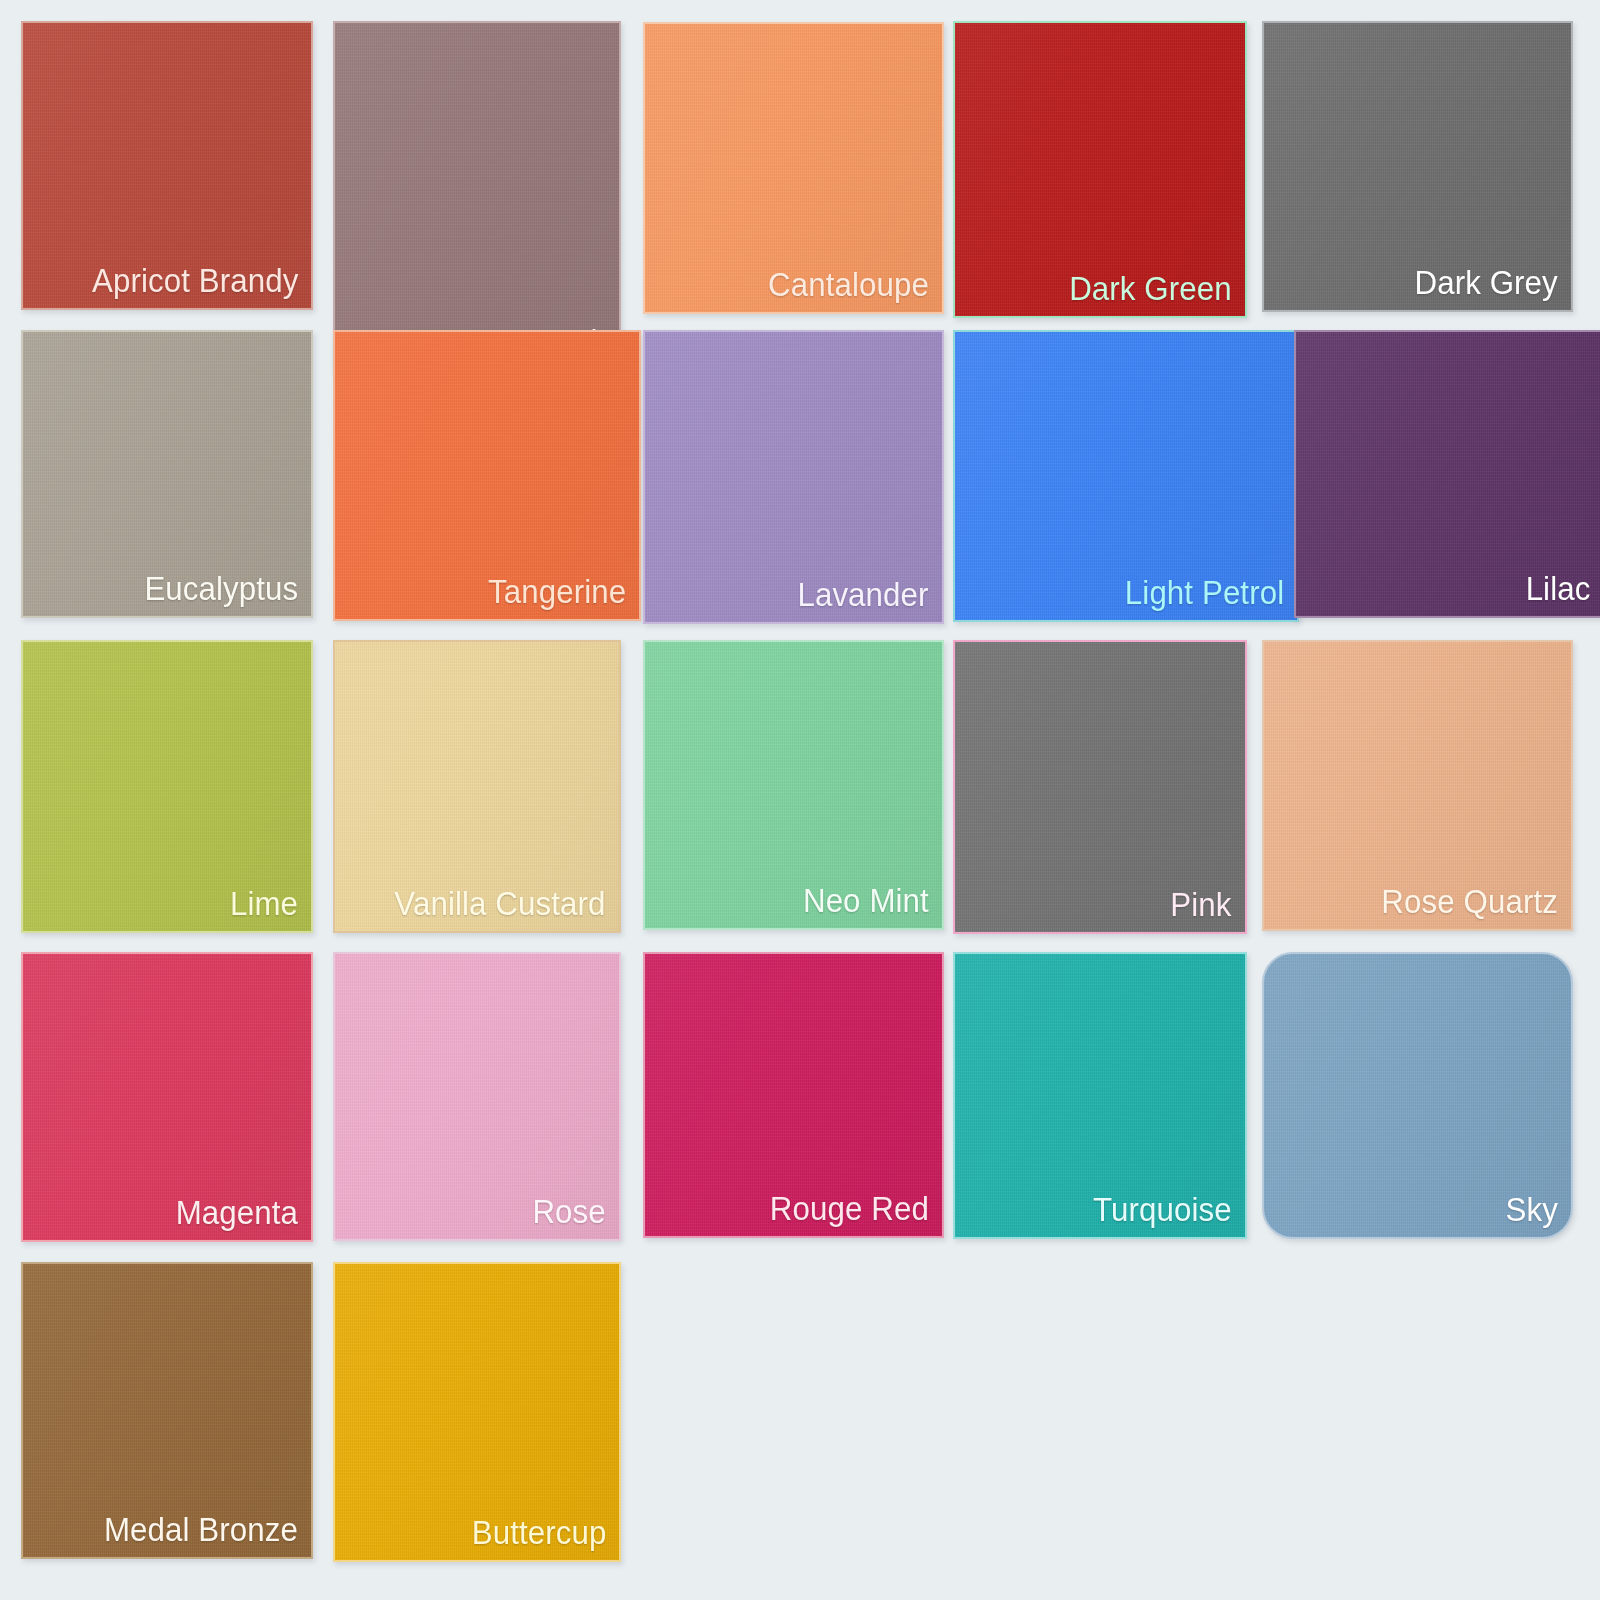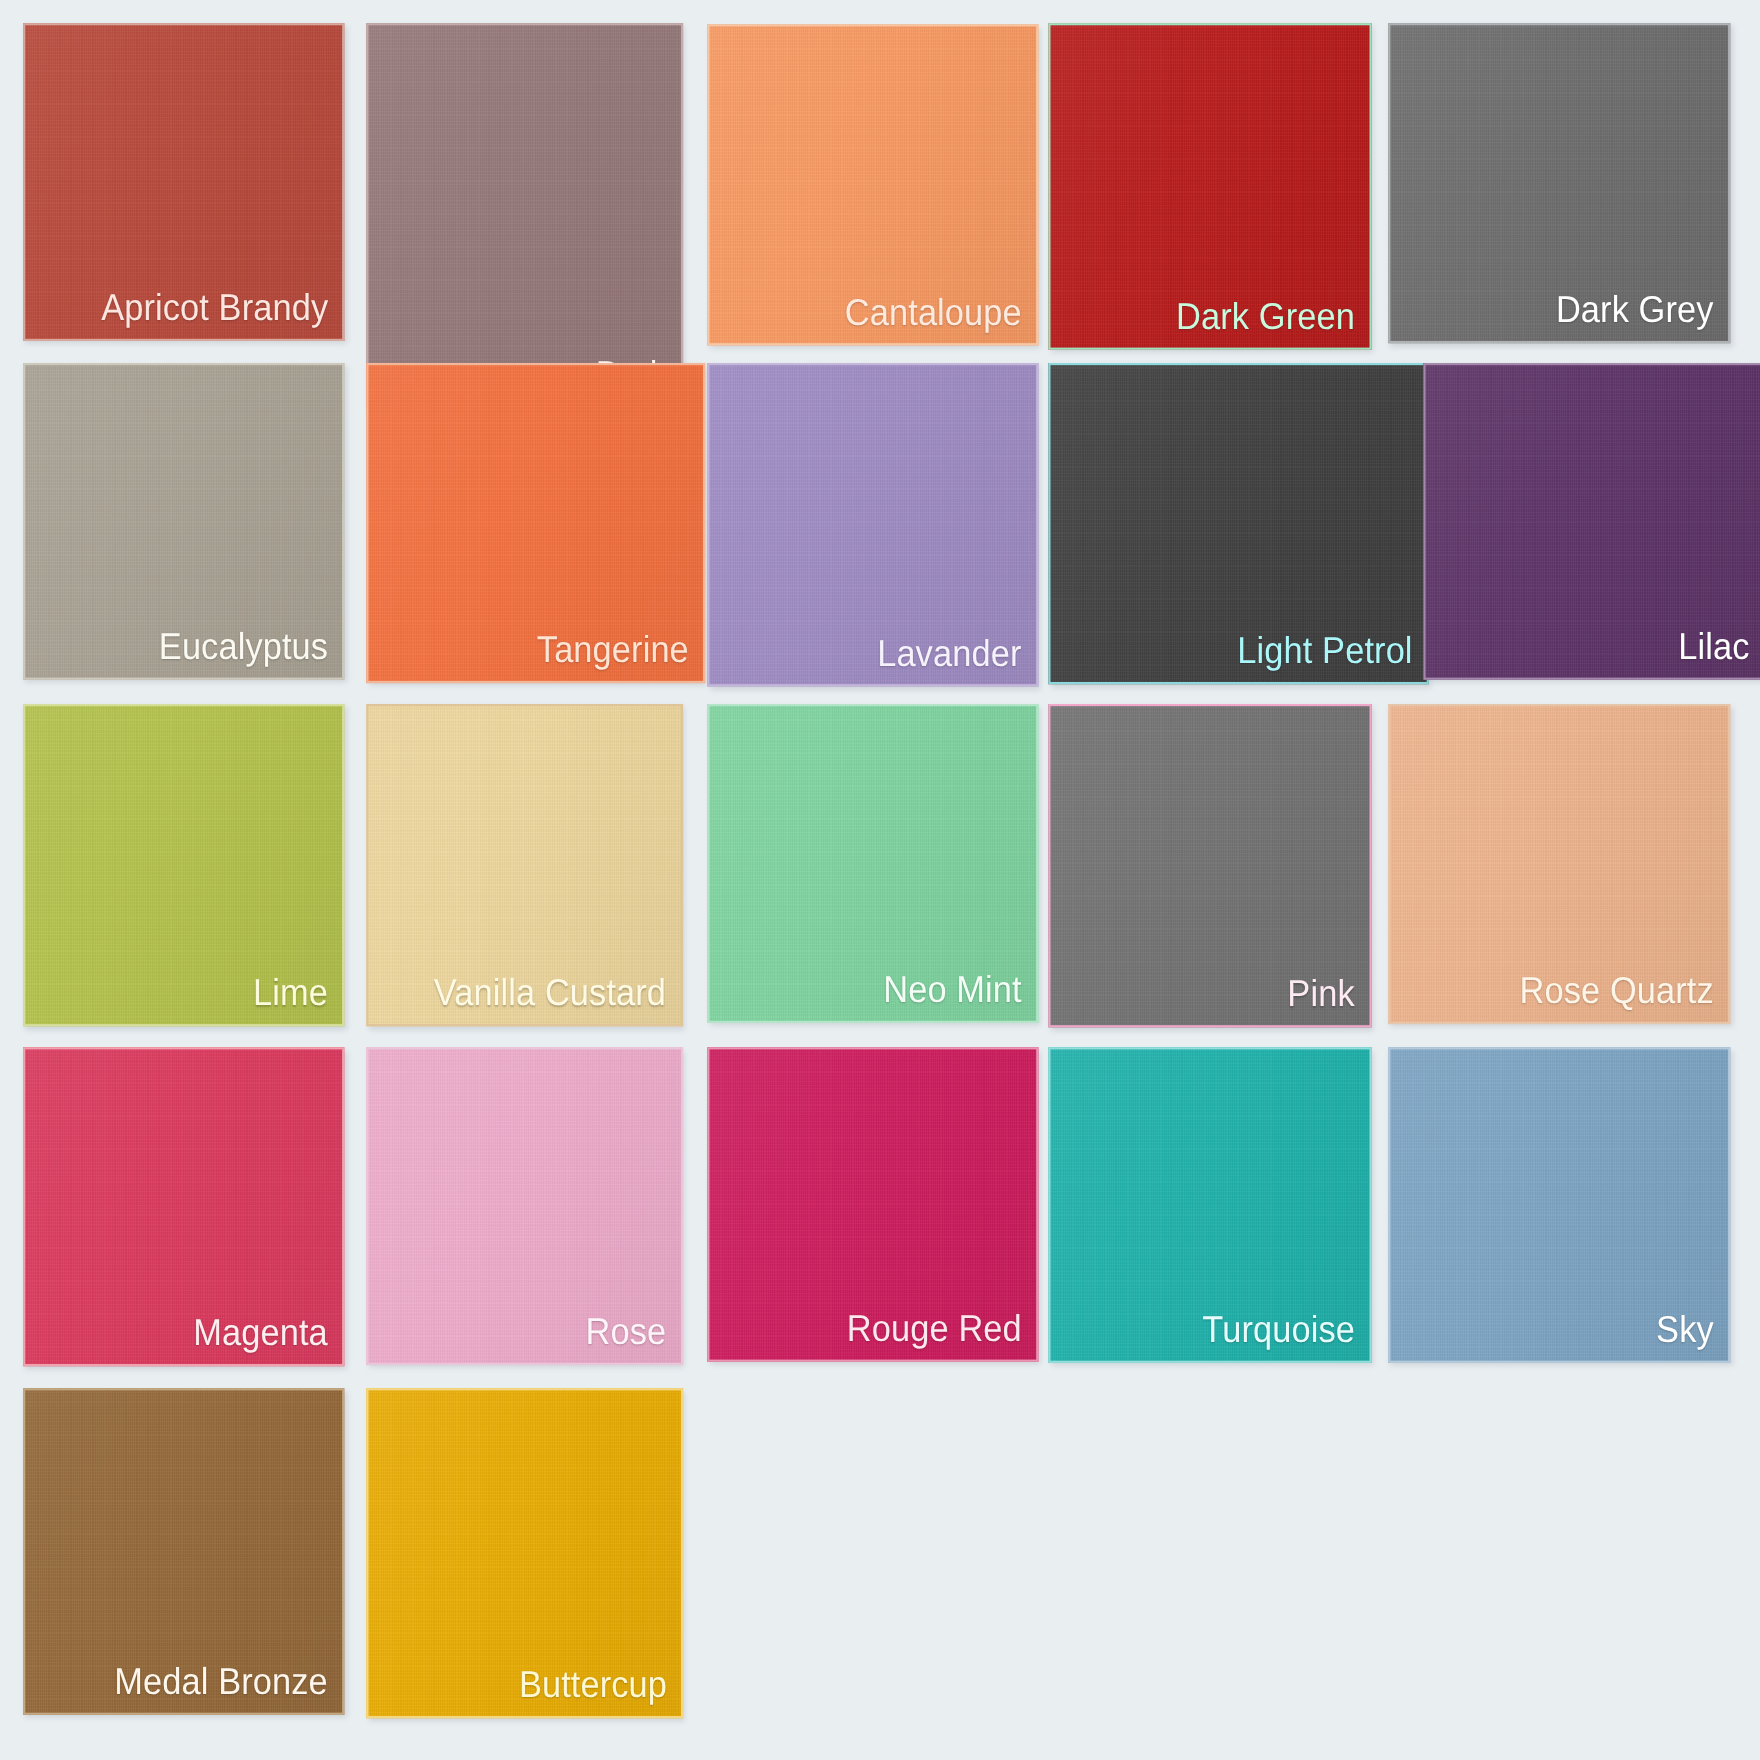--- a/index.html
+++ b/index.html
@@ -112,21 +112,21 @@
     <div class="swatch" style="left: 333px; top: 330px; width: 308px; height: 291px; background: rgb(244, 113, 63); border-color: rgb(242, 182, 152);">
       <div class="texture"></div>
       <div class="sheen"></div>
       <div class="swatch-label" style="color: rgb(253, 228, 211);">Tangerine</div>
     </div>
     <div class="swatch" style="left: 643px; top: 330px; width: 301px; height: 294px; background: rgb(159, 140, 196); border-color: rgb(196, 183, 218);">
       <div class="texture"></div>
       <div class="sheen"></div>
       <div class="swatch-label" style="color: rgb(246, 242, 251);">Lavander</div>
     </div>
-    <div class="swatch" style="left: 953px; top: 330px; width: 346px; height: 292px; background: #404040; border-color: rgb(141, 216, 218); padding-left: 45px;">
+    <div class="swatch" style="left: 953px; top: 330px; width: 346px; height: 292px; background: #3b82f6; border-color: rgb(141, 216, 218); padding-left: 45px;">
       <div class="texture"></div>
       <div class="sheen"></div>
       <div class="swatch-label" style="color: rgb(170, 246, 248);">Light Petrol</div>
     </div>
     <div class="swatch" style="left: 1262px; top: 330px; width: 311px; height: 288px; background: rgb(94, 53, 104); border-color: rgb(165, 137, 173); margin-left: 32px;">
       <div class="texture"></div>
       <div class="sheen"></div>
       <div class="swatch-label" style="color: rgb(255, 255, 255);">Lilac</div>
     </div>
     <div class="swatch" style="left: 21px; top: 640px; width: 292px; height: 293px; background: rgb(180, 195, 76); border-color: rgb(214, 222, 155);">
@@ -167,21 +167,21 @@
     <div class="swatch" style="left: 643px; top: 952px; width: 301px; height: 286px; background: rgb(206, 29, 94); border-color: rgb(233, 152, 180);">
       <div class="texture"></div>
       <div class="sheen"></div>
       <div class="swatch-label" style="color: rgb(253, 232, 238);">Rouge Red</div>
     </div>
     <div class="swatch" style="left: 953px; top: 952px; width: 294px; height: 287px; background: rgb(32, 178, 172); border-color: rgb(150, 222, 219);">
       <div class="texture"></div>
       <div class="sheen"></div>
       <div class="swatch-label" style="color: rgb(230, 252, 250);">Turquoise</div>
     </div>
-    <div class="swatch" style="left: 1262px; top: 952px; width: 311px; height: 287px; background: rgb(125, 165, 196); border-color: rgb(182, 202, 219);">
+    <div class="swatch" style="left: 1262px; top: 952px; width: 311px; height: 287px; background: rgb(125, 165, 196); border-color: rgb(182, 202, 219); border-radius: 31px;">
       <div class="texture"></div>
       <div class="sheen"></div>
       <div class="swatch-label" style="color: rgb(255, 255, 255);">Sky</div>
     </div>
     <div class="swatch" style="left: 21px; top: 1262px; width: 292px; height: 297px; background: rgb(148, 105, 58); border-color: rgb(195, 168, 132);">
       <div class="texture"></div>
       <div class="sheen"></div>
       <div class="swatch-label" style="color: rgb(253, 246, 236);">Medal Bronze</div>
     </div>
     <div class="swatch" style="left: 333px; top: 1262px; width: 288px; height: 300px; background: rgb(233, 173, 4); border-color: rgb(243, 215, 135);">

